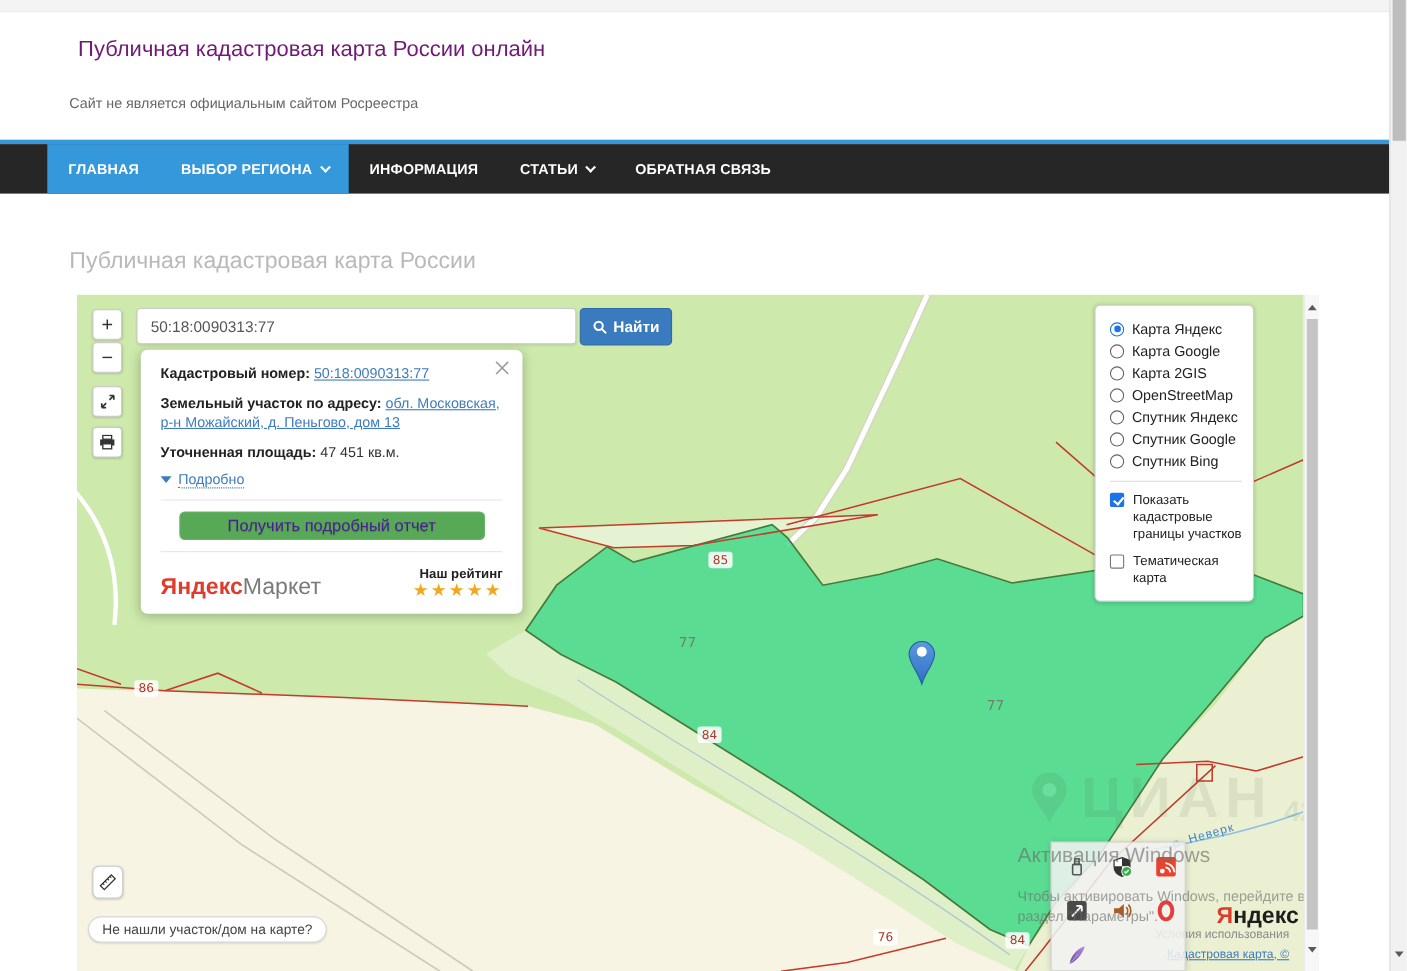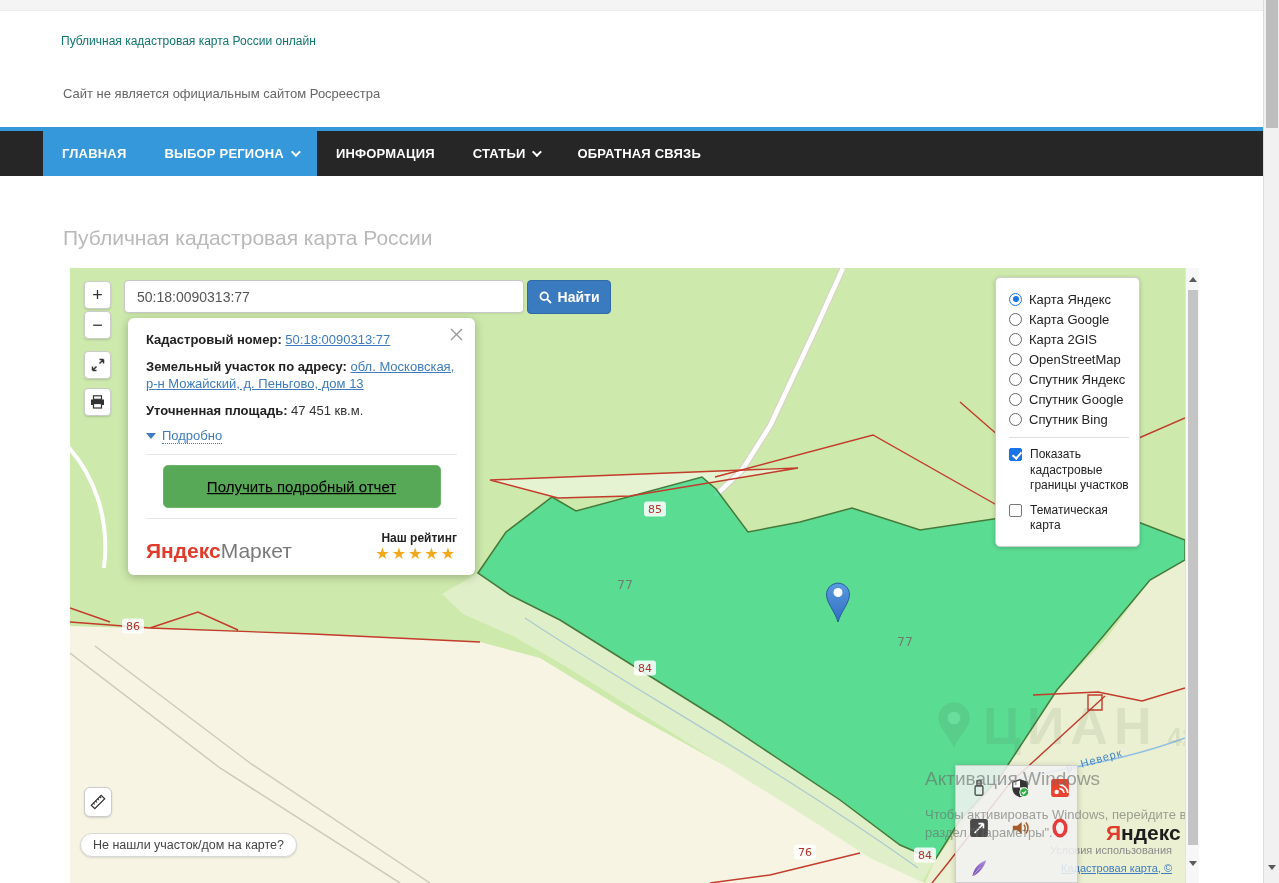--- a/index.html
+++ b/index.html
@@ -3,21 +3,21 @@
 <meta charset="utf-8">
 <style>
   * { margin:0; padding:0; box-sizing:border-box; }
   html,body { width:1279px; height:883px; overflow:hidden; background:#fff;
     font-family:"Liberation Sans", sans-serif; }
   .abs { position:absolute; }
   #stage { position:relative; width:1279px; height:883px; background:#fff; }
 
   
   #top-strip { left:0; top:0; width:1263px; height:11px; background:#f4f4f4; border-bottom:1px solid #ececec; }
-  #site-title { left:61px; top:34px; font-size:12px; color:#0f766e; }
+  #site-title { left:71px; top:34px; font-size:20px; color:#701a75; }
   #site-sub1 { left:63px; top:64px; font-size:13px; color:#666; }
   #site-sub2 { left:63px; top:86px; font-size:13px; color:#666; }
   #blue-line { left:0; top:127px; width:1263px; height:4px; background:#3498db; }
   #nav { left:0; top:131px; width:1263px; height:45px; background:#262626; display:flex; padding-left:43px; }
   .nav-item { height:45px; line-height:45px; padding:0 19px; color:#fff; font-size:13px; font-weight:bold;
     letter-spacing:.2px; cursor:pointer; display:flex; align-items:center; gap:7px; }
   #nav-active-group { display:flex; background:#3498db; }
   .chev { width:7px; height:7px; border-right:2px solid #fff; border-bottom:2px solid #fff;
     transform:rotate(45deg) translateY(-2px); display:inline-block; }
   #page-title { left:63px; top:226px; font-size:21px; color:#b9b9b9; font-weight:400; }
@@ -58,23 +58,23 @@
     box-shadow:0 2px 10px rgba(0,0,0,.25); padding:13px 18px 12px 18px; z-index:5; }
   #popup p { font-size:13px; color:#333; line-height:1.35; margin-bottom:9px; }
   #popup b { color:#222; }
   #popup a { color:#3e7cbf; text-decoration:underline; cursor:pointer; }
   #popup-close { position:absolute; right:12px; top:10px; cursor:pointer; }
   #details-row { font-size:13px; margin-bottom:9px; display:flex; align-items:center; gap:6px; }
   #details-row .tri { width:0; height:0; border-left:5px solid transparent; border-right:5px solid transparent;
     border-top:6px solid #3e7cbf; }
   #details-link { color:#3e7cbf; border-bottom:1px dotted #3e7cbf; cursor:pointer; }
   .popup-hr { border:none; border-top:1px solid #e6e6e6; margin:10px 0; }
-  #report-btn { display:block; margin:0 auto; width:278px; height:43px; background:#57a957;
-    border:1px solid #6bb56b; border-radius:5px; color:#000000; font-size:15px; cursor:pointer;
-    text-shadow:0 1px 1px rgba(0,0,0,.2); font-family:"Liberation Sans",sans-serif;text-decoration:underline; }
+  #report-btn { display:block; margin:0 auto; width:278px; height:26px; background:#57a957;
+    border:1px solid #6bb56b; border-radius:5px; color:#4c1d95; font-size:15px; cursor:pointer;
+    text-shadow:0 1px 1px rgba(0,0,0,.2); font-family:"Liberation Sans",sans-serif; }
   #popup-footer { display:flex; justify-content:space-between; align-items:flex-end; padding-top:2px; }
   #market-brand { font-size:21px; }
   #market-red { color:#e03c2c; font-weight:bold; }
   #market-gray { color:#7a7a7a; }
   #rating-box { text-align:right; }
   #rating-label { font-size:12px; font-weight:bold; color:#222; }
   #rating-stars { font-size:16px; color:#f2a81d; letter-spacing:2px; line-height:1.1;
     font-family:"DejaVu Sans", sans-serif; }
 
   

